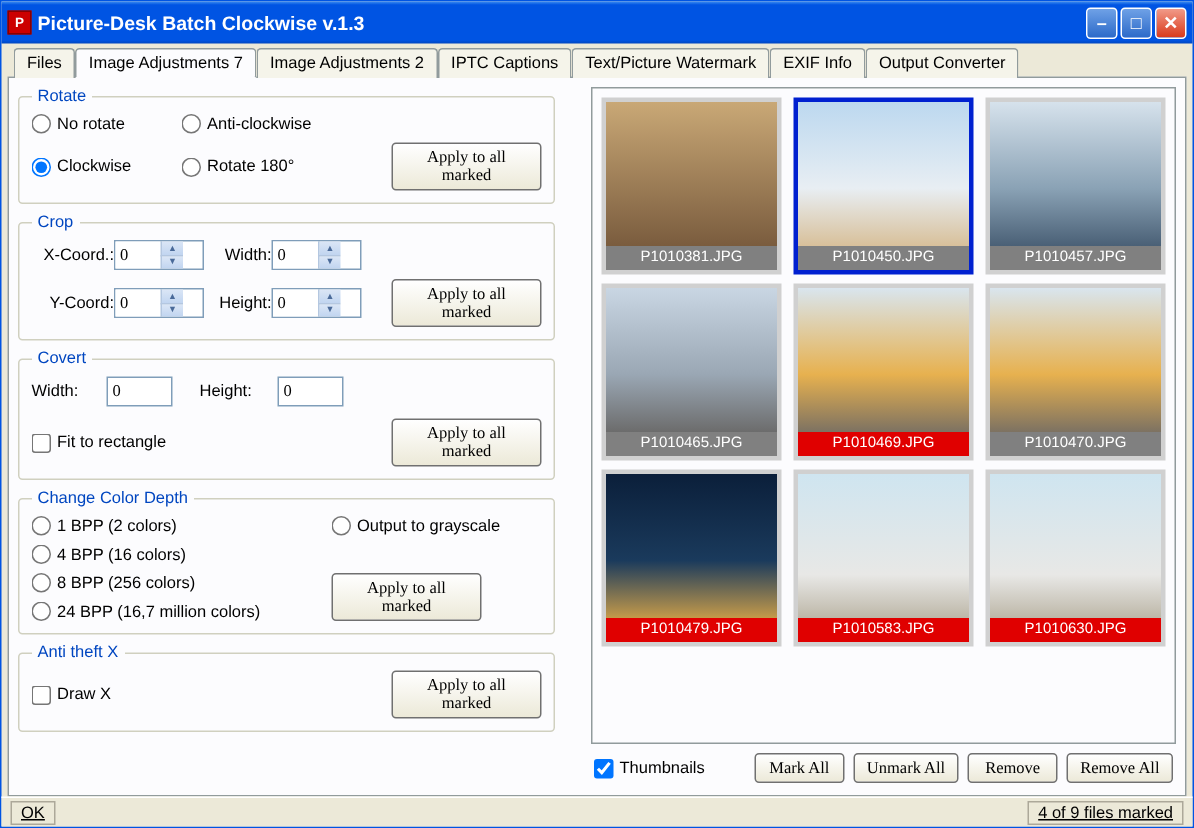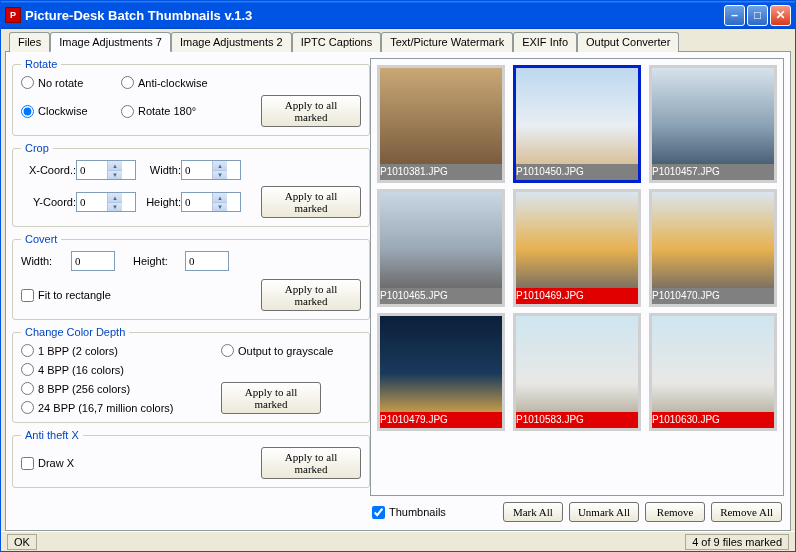--- a/index.html
+++ b/index.html
@@ -21,21 +21,21 @@
 .app-icon { width: 16px; height: 16px; margin-right: 4px; background:#c00; border:1px solid #800; display:inline-flex; align-items:center; justify-content:center; font-size:9px; color:#fff;}
 .titlebar-text { flex: 1; }
 .winbtns { display: flex; gap: 2px; }
 .winbtn { width: 21px; height: 21px; border: 1px solid #fff; border-radius: 3px; display:flex; align-items:center; justify-content:center; font-weight:bold; font-family:Arial; font-size:12px; color:#fff;}
 .winbtn.min, .winbtn.max { background: linear-gradient(#6fa1e6,#2c6ac9); }
 .winbtn.close { background: linear-gradient(#f19a88,#d9391b); }
 .content { flex: 1; display: flex; flex-direction: column; padding: 2px 4px 0 4px; }
 .tabs { display: flex; padding-left: 4px; position: relative; top: 1px; z-index: 2; }
 .tab { padding: 3px 8px; border: 1px solid #919b9c; border-bottom: none; background: #f5f4ea; margin-right: 0px; border-radius: 3px 3px 0 0; cursor: default; }
 .tab.active { background: #fcfcfe; border-bottom: 1px solid #fcfcfe; }
-.panel-area { flex:1; border: 1px solid #919b9c; background: #fcfcfe; padding: 6px; display: flex; gap: 0; }
+.panel-area { flex:1; border: 1px solid #919b9c; background: #fcfcfe; padding: 6px; display: flex; gap: 24px; }
 .leftcol { width: 358px; display:flex; flex-direction: column; gap: 6px; }
 .rightcol { flex:1; display:flex; flex-direction: column; }
 fieldset { border: 1px solid #d0d0bf; border-radius: 3px; padding: 6px 8px 8px 8px; position: relative; }
 legend { padding: 0 4px; color: #0046c0; font-size: 11px; }
 .row { display:flex; align-items:center; gap:4px; }
 .radio, .check { display:flex; align-items:center; gap:4px; cursor: default; }
 .radio input, .check input { margin:0; }
 .btn { background: linear-gradient(#fff,#ece9d8); border:1px solid #707070; border-radius:3px; padding: 3px 8px; cursor: default; font-family: Tahoma; font-size:11px; min-width: 60px;}
 .applybtn { width: 100px; text-align:center;}
 .numinput { display:flex; align-items:center; border:1px solid #7f9db9; height:20px; background:#fff;}
@@ -46,44 +46,44 @@
 .textinput { border:1px solid #7f9db9; height:20px; width:44px; padding:0 3px; font-family:Tahoma; font-size:11px;}
 .rotate-grid { display:grid; grid-template-columns: 100px 120px 1fr; row-gap:6px; align-items:center;}
 .crop-grid { display:grid; grid-template-columns: 55px 60px 45px 60px 1fr; row-gap:6px; align-items:center;}
 .crop-grid .label { text-align:right;}
 .depth-col { display:flex; flex-direction:column; gap:6px;}
 .thumbs-area { flex:1; border:1px solid #919b9c; background:#fcfcfe; padding:6px; overflow:auto;}
 .thumbs-grid { display:grid; grid-template-columns: repeat(3, 1fr); gap: 6px 8px;}
 .thumb { border:3px solid #d0d0d0; display:flex; flex-direction:column;}
 .thumb.selected { border-color:#0020d0;}
 .thumb-img { height: 96px; background:#888; display:flex; align-items:center; justify-content:center; overflow:hidden; position:relative;}
-.thumb-label { height:16px; color:#fff; font-size:10px; line-height:16px; overflow:hidden; }
+.thumb-label { height:16px; color:#fff; text-align:center; font-size:10px; line-height:16px; overflow:hidden; }
 .thumb-label.gray { background:#808080;}
 .thumb-label.red { background:#e00000;}
 .bottom-bar { display:flex; align-items:center; gap:6px; padding:6px 2px 2px 2px;}
-.statusbar { height:20px; border-top:1px solid #fff; background:#ece9d8; display:flex; align-items:center; padding:0 6px; font-size:11px;}
+.statusbar { height:20px; border-top:1px solid #fff; background:#ece9d8; display:flex; align-items:center; padding:0 6px; font-size:11px;text-decoration:underline;}
 .statusbar .cell { border:1px solid #aca899; padding:1px 6px; background:#ece9d8;}
 .statusbar .stretch { flex:1;}
 
 
 .sky { background: linear-gradient(#bcd8ef,#e8eef3 60%,#d8c09a);}
 .city { background: linear-gradient(#c9a876,#7a5c3e);}
 .harbor { background: linear-gradient(#d6e2ec,#8aa2b5 60%,#4a6076);}
 .night { background: linear-gradient(#0b1f3a,#1a3a5c 60%,#c49a4a);}
 .prom { background: linear-gradient(#cfe5f0,#e8e8e6 70%,#bdb7a8);}
 .ship { background: linear-gradient(#d9e5ee,#e7b14f 60%,#7d7262);}
 .street { background: linear-gradient(#c9d6e3,#9aa7b4 60%,#6c6c6c);}
 </style>
 </head>
 <body>
 
 <div class="window">
   <div class="titlebar">
     <span class="app-icon">P</span>
-    <span class="titlebar-text">Picture-Desk Batch Thumbnails v.1.3</span>
+    <span class="titlebar-text">Picture-Desk Batch Clockwise v.1.3</span>
     <div class="winbtns">
       <div class="winbtn min">–</div>
       <div class="winbtn max">□</div>
       <div class="winbtn close">✕</div>
     </div>
   </div>
 
   <div class="content">
     <div class="tabs">
       <div class="tab">Files</div>

